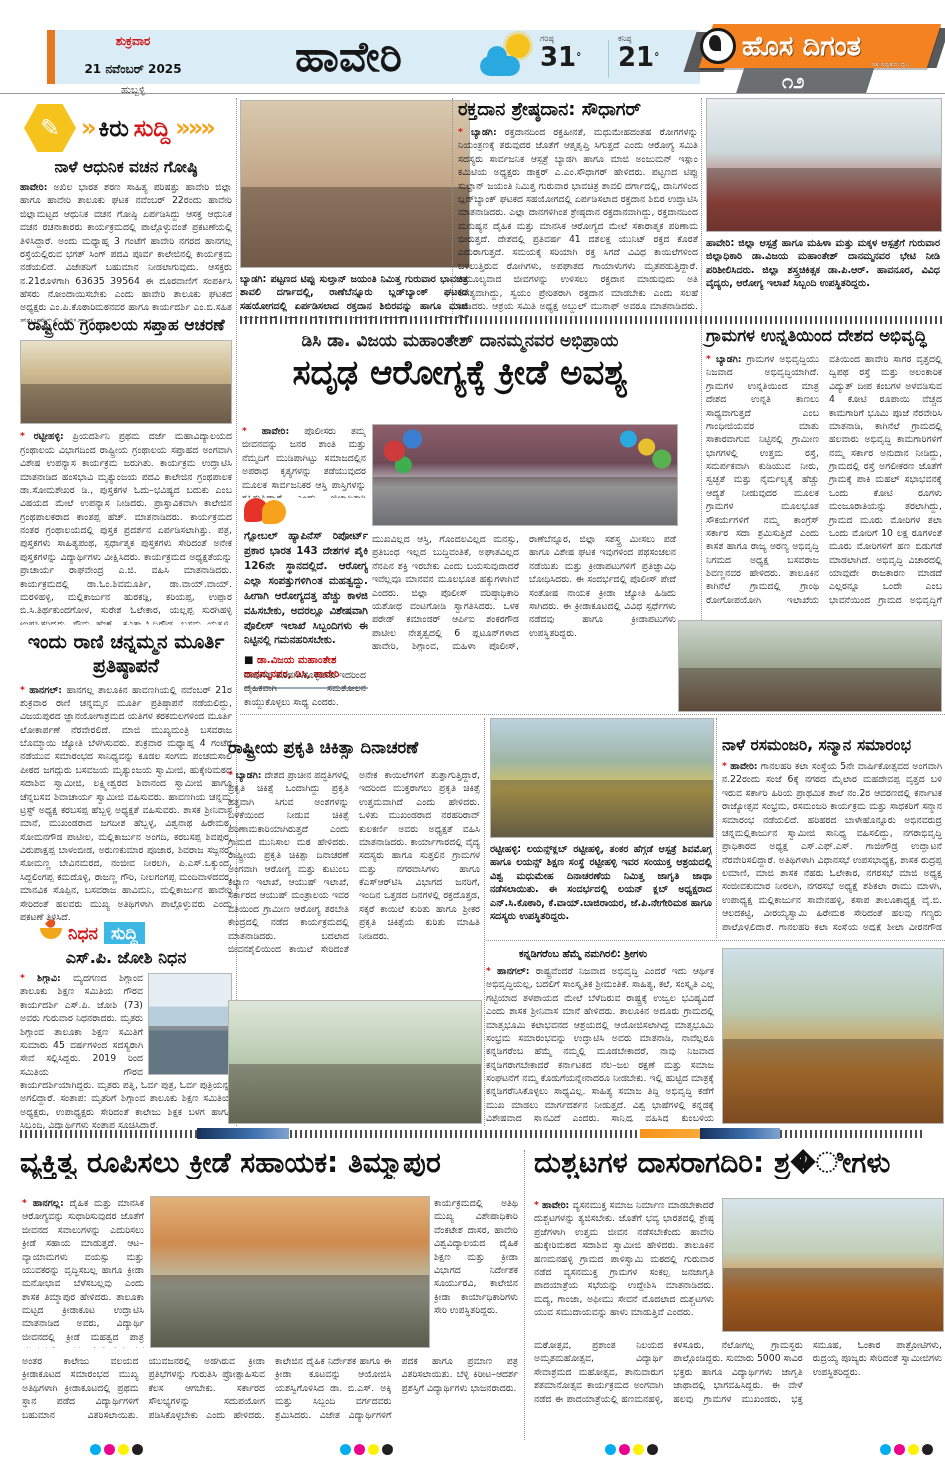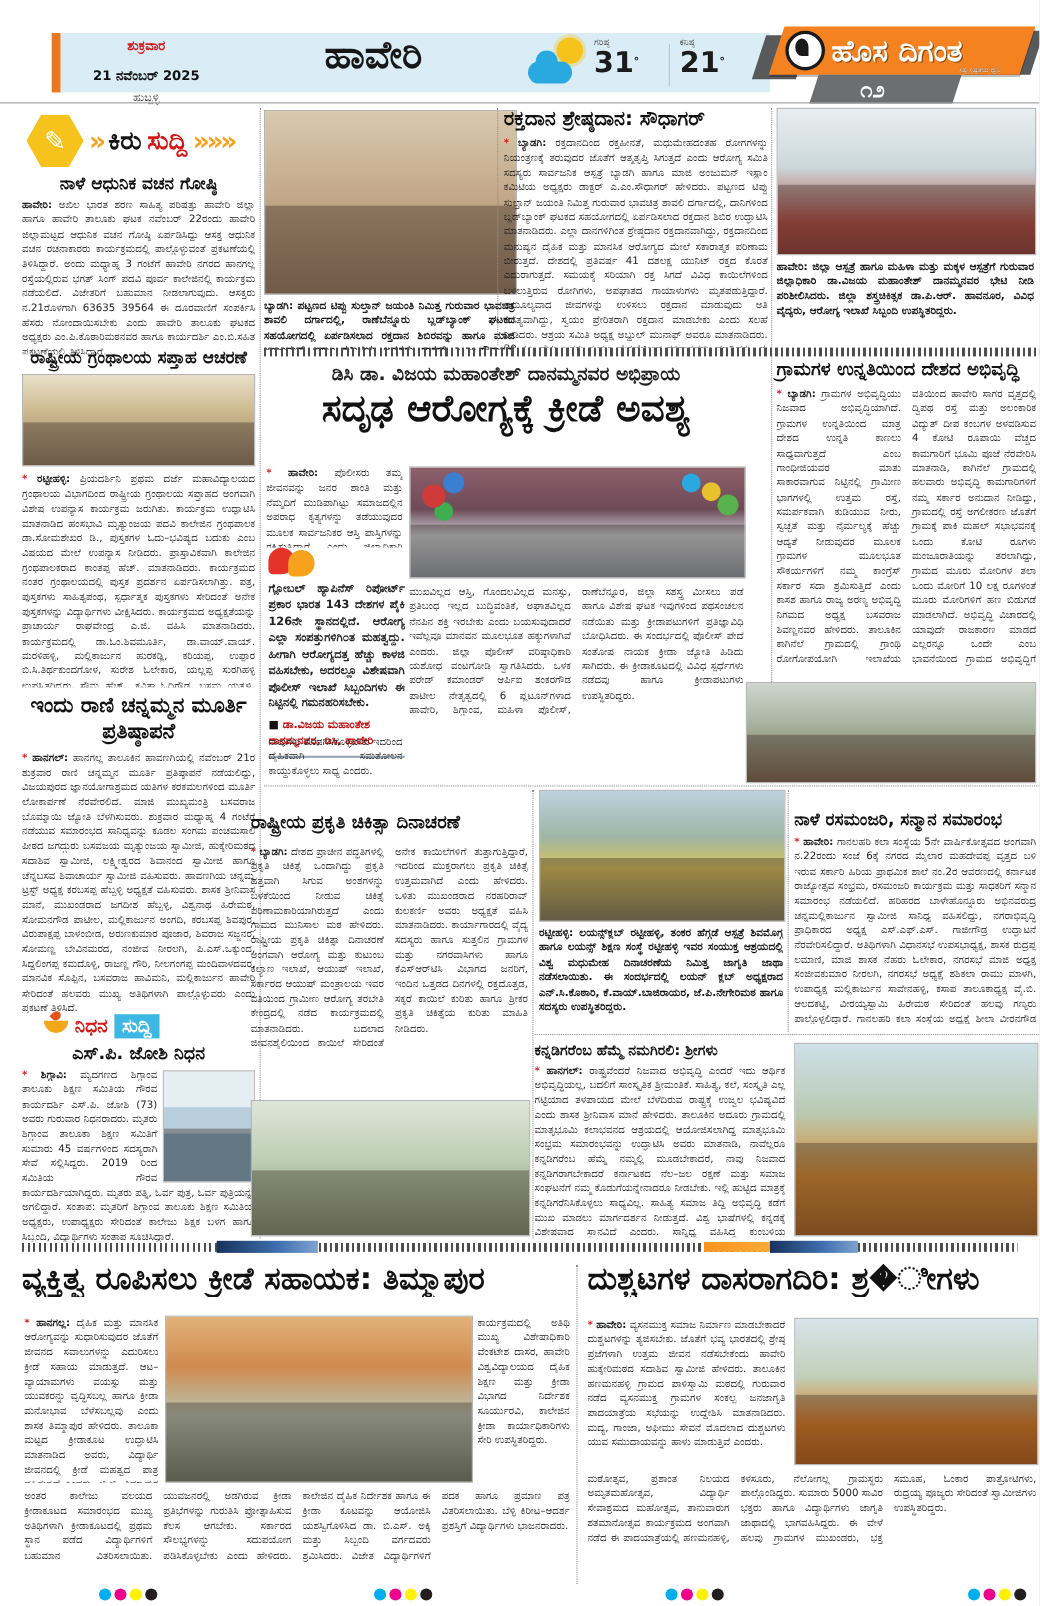--- a/index.html
+++ b/index.html
@@ -6,35 +6,35 @@
   .page{position:relative;width:945px;height:1460px;background:#fff;margin:0 auto;
         font-family:"DejaVu Sans",sans-serif;color:#111;overflow:hidden;}
   .abs{position:absolute;}
   
   .hdr-band{position:absolute;left:55px;top:30px;width:645px;height:54px;background:#daedf6;}
   .hdr-orange{position:absolute;left:47px;top:30px;width:8px;height:54px;background:#e87722;}
   .datebox{position:absolute;left:58px;top:34px;width:150px;text-align:center;}
   .day{color:#d31a1a;font-weight:bold;font-size:12px;}
   .date{color:#111;font-weight:bold;font-size:12px;margin-top:14px;}
   .edition{color:#333;font-size:10px;margin-top:8px;}
-  .city-title{position:absolute;left:295px;top:36px;font-size:35px;font-weight:bold;color:#171717;line-height:1;font-family:Liberation Mono, monospace;}
+  .city-title{position:absolute;left:295px;top:36px;font-size:42px;font-weight:bold;color:#171717;line-height:1;}
   .wicon{position:absolute;left:480px;top:34px;width:52px;height:44px;}
   .sun{position:absolute;right:2px;top:0;width:24px;height:24px;border-radius:50%;background:#f6c21c;box-shadow:0 0 0 3px rgba(246,194,28,.35);}
   .cloud{position:absolute;left:0;bottom:2px;width:40px;height:20px;background:#2aa9e0;border-radius:12px;}
   .cloud:before{content:"";position:absolute;left:7px;top:-10px;width:20px;height:20px;border-radius:50%;background:#2aa9e0;}
   .temp{position:absolute;top:34px;width:66px;}
   .temp .lbl{font-size:8px;color:#444;display:block;}
   .temp .val{font-size:26px;font-weight:bold;color:#1b1b1b;line-height:1;}
   .temp sup{font-size:10px;font-weight:bold;}
   .temp-div{position:absolute;left:608px;top:40px;width:1px;height:38px;background:#aac9d8;}
   .brand{position:absolute;left:698px;top:22px;width:245px;height:72px;}
   .brand-gray1{position:absolute;left:-8px;top:10px;width:40px;height:40px;background:#58595b;transform:skewX(-18deg);}
   .brand-gray2{position:absolute;right:0px;top:6px;width:60px;height:40px;background:#58595b;transform:skewX(-18deg);}
   .brand-orange{position:absolute;left:8px;top:2px;width:228px;height:44px;background:#f58220;transform:skewX(-18deg);box-shadow:1px 2px 0 rgba(0,0,0,.25);}
-  .brand-inner{position:absolute;left:16px;top:6px;width:228px;display:flex;align-items:center;gap:6px;}
+  .brand-inner{position:absolute;left:2px;top:6px;width:228px;display:flex;align-items:center;gap:6px;}
   .globe{width:30px;height:30px;border-radius:50%;background:#fff;border:3px solid #1a1a1a;position:relative;flex:0 0 auto;}
   .globe i{position:absolute;left:6px;top:4px;width:12px;height:16px;background:#1a1a1a;border-radius:50% 50% 0 50%;}
   .brand-name{color:#fff;font-weight:bold;font-size:27px;text-shadow:1px 1px 0 #8a4a0e;white-space:nowrap;}
   .brand-tag{position:absolute;right:34px;top:38px;color:#fff;font-size:6px;text-shadow:0 0 1px #000;}
   .brand-gray3{position:absolute;left:42px;top:46px;width:130px;height:26px;background:#6d6e70;transform:skewX(-18deg);}
   .page-num{position:absolute;left:84px;top:46px;color:#fff;font-weight:bold;font-size:20px;line-height:26px;}
   .hdr-rule{position:absolute;left:0;top:93px;width:945px;height:1px;background:#9a9a9a;}
   
   .hl{font-weight:bold;color:#121212;}
   .hl-c{text-align:center;}
@@ -266,21 +266,21 @@
     <div class="body-txt" style="height:172px;margin-top:5px;">
       <span class="star">*</span>
       <span class="dl">ಹಾವೇರಿ:</span>
       <span>ಗಾನಲಹರಿ ಕಲಾ ಸಂಸ್ಥೆಯ 5ನೇ ವಾರ್ಷಿಕೋತ್ಸವದ ಅಂಗವಾಗಿ ನ.22ರಂದು ಸಂಜೆ 6ಕ್ಕೆ ನಗರದ ಮೈಲಾರ ಮಹದೇವಪ್ಪ ವೃತ್ತದ ಬಳಿ ಇರುವ ಸರ್ಕಾರಿ ಹಿರಿಯ ಪ್ರಾಥಮಿಕ ಶಾಲೆ ನಂ.2ರ ಆವರಣದಲ್ಲಿ ಕರ್ನಾಟಕ ರಾಜ್ಯೋತ್ಸವ ಸಂಭ್ರಮ, ರಸಮಂಜರಿ ಕಾರ್ಯಕ್ರಮ ಮತ್ತು ಸಾಧಕರಿಗೆ ಸನ್ಮಾನ ಸಮಾರಂಭ ನಡೆಯಲಿದೆ. ಹರಿಹರದ ಬಾಳೇಹೊನ್ನೂರು ಅಭಿನವರುದ್ರ ಚನ್ನಮಲ್ಲಿಕಾರ್ಜುನ ಸ್ವಾಮೀಜಿ ಸಾನಿಧ್ಯ ವಹಿಸಲಿದ್ದು, ನಗರಾಭಿವೃದ್ಧಿ ಪ್ರಾಧಿಕಾರದ ಅಧ್ಯಕ್ಷ ಎಸ್.ಎಫ್.ಎಸ್. ಗಾಜೀಗೌಡ್ರ ಉದ್ಘಾಟನೆ ನೆರವೇರಿಸಲಿದ್ದಾರೆ. ಅತಿಥಿಗಳಾಗಿ ವಿಧಾನಸಭೆ ಉಪಸಭಾಧ್ಯಕ್ಷ, ಶಾಸಕ ರುದ್ರಪ್ಪ ಲಮಾಣಿ, ಮಾಜಿ ಶಾಸಕ ನೆಹರು ಓಲೇಕಾರ, ನಗರಸಭೆ ಮಾಜಿ ಅಧ್ಯಕ್ಷ ಸಂಜೀವಕುಮಾರ ನೀರಲಗಿ, ನಗರಸಭೆ ಅಧ್ಯಕ್ಷೆ ಶಶಿಕಲಾ ರಾಮು ಮಾಳಗಿ, ಉಪಾಧ್ಯಕ್ಷ ಮಲ್ಲಿಕಾರ್ಜುನ ಸಾವೇನಹಳ್ಳಿ, ಕಸಾಪ ತಾಲೂಕಾಧ್ಯಕ್ಷ ವೈ.ಬಿ. ಆಲದಕಟ್ಟಿ, ವೀರಯ್ಯಸ್ವಾಮಿ ಹಿರೇಮಠ ಸೇರಿದಂತೆ ಹಲವು ಗಣ್ಯರು ಪಾಲ್ಗೊಳ್ಳಲಿದ್ದಾರೆ. ಗಾನಲಹರಿ ಕಲಾ ಸಂಸ್ಥೆಯ ಅಧ್ಯಕ್ಷೆ ಶೀಲಾ ವೀರನಗೌಡ ಪಾಟೀಲ ಅಧ್ಯಕ್ಷತೆ ವಹಿಸಲಿದ್ದಾರೆ. ಈ ವೇಳೆ ಸಾಧಕರಿಗೆ ಸನ್ಮಾನ ಕಾರ್ಯಕ್ರಮ ನಡೆಯಲಿದೆ ಎಂದು ಪ್ರಕಟಣೆಯಲ್ಲಿ ತಿಳಿಸಿದೆ.</span>
     </div>
   </div>
 
   <div class="hdot" style="left:486px;top:940px;width:459px;"></div>
 
   <div class="abs" style="left:486px;top:948px;width:228px;">
-    <div class="hl" style="font-size:13px;">ಕನ್ನಡಿಗರೆಂಬ ಹೆಮ್ಮೆ ನಮಗಿರಲಿ: ಶ್ರೀಗಳು</div>
+    <div class="hl" style="font-size:10px;padding-left:33px;">ಕನ್ನಡಿಗರೆಂಬ ಹೆಮ್ಮೆ ನಮಗಿರಲಿ: ಶ್ರೀಗಳು</div>
     <div class="body-txt" style="height:158px;margin-top:4px;">
       <span class="star">*</span>
       <span class="dl">ಹಾನಗಲ್:</span>
       <span>ರಾಷ್ಟ್ರವೆಂದರೆ ನಿಜವಾದ ಅಭಿವೃದ್ಧಿ ಎಂದರೆ ಇದು ಆರ್ಥಿಕ ಅಭಿವೃದ್ಧಿಯಲ್ಲ, ಬದಲಿಗೆ ಸಾಂಸ್ಕೃತಿಕ ಶ್ರೀಮಂತಿಕೆ. ಸಾಹಿತ್ಯ, ಕಲೆ, ಸಂಸ್ಕೃತಿ ಎಲ್ಲ ಗಟ್ಟಿಯಾದ ತಳಪಾಯದ ಮೇಲೆ ಬೆಳೆದಿರುವ ರಾಷ್ಟ್ರಕ್ಕೆ ಉಜ್ವಲ ಭವಿಷ್ಯವಿದೆ ಎಂದು ಶಾಸಕ ಶ್ರೀನಿವಾಸ ಮಾನೆ ಹೇಳಿದರು. ತಾಲೂಕಿನ ಅದೂರು ಗ್ರಾಮದಲ್ಲಿ ಮಾತೃಭೂಮಿ ಕಲಾಭವನದ ಆಶ್ರಯದಲ್ಲಿ ಆಯೋಜಿಸಲಾಗಿದ್ದ ಮಾತೃಭೂಮಿ ಸಂಭ್ರಮ ಸಮಾರಂಭವನ್ನು ಉದ್ಘಾಟಿಸಿ ಅವರು ಮಾತನಾಡಿ, ನಾವೆಲ್ಲರೂ ಕನ್ನಡಿಗರೆಂಬ ಹೆಮ್ಮೆ ನಮ್ಮಲ್ಲಿ ಮೂಡಬೇಕಾದರೆ, ನಾವು ನಿಜವಾದ ಕನ್ನಡಿಗರಾಗಬೇಕಾದರೆ ಕರ್ನಾಟಕದ ನೆಲ–ಜಲ ರಕ್ಷಣೆ ಮತ್ತು ಸಮಾಜ ಸಂಘಟನೆಗೆ ನಮ್ಮ ಕೊಡುಗೆಯನ್ನೇನಾದರೂ ನೀಡಬೇಕು. ಇಲ್ಲಿ ಹುಟ್ಟಿದ ಮಾತ್ರಕ್ಕೆ ಕನ್ನಡಿಗರೆನಿಸಿಕೊಳ್ಳಲು ಸಾಧ್ಯವಿಲ್ಲ. ಸಾಹಿತ್ಯ ಸಮಾಜ ತಿದ್ದಿ ಅಭಿವೃದ್ಧಿ ಕಡೆಗೆ ಮುಖ ಮಾಡಲು ಮಾರ್ಗದರ್ಶನ ನೀಡುತ್ತದೆ. ವಿಶ್ವ ಭಾಷೆಗಳಲ್ಲಿ ಕನ್ನಡಕ್ಕೆ ವಿಶೇಷವಾದ ಸ್ಥಾನವಿದೆ ಎಂದರು. ಸಾನ್ನಿಧ್ಯ ವಹಿಸಿದ್ದ ಕುಂಬಳಿಯ ಮಹಾಂತಸ್ವಾಮಿ ಮಠದ ಗುರುಸಿದ್ಧರಾಜಯೋಗೀಂದ್ರ ಸ್ವಾಮೀಜಿ ಮಾತನಾಡಿದರು.</span>
     </div>
   </div>
   <div class="ph ph-procession" style="left:722px;top:948px;width:220px;height:174px;"></div>
 
   <div class="vdot" style="left:484px;top:718px;height:408px;"></div>
   <div class="vdot" style="left:716px;top:718px;height:220px;"></div>

